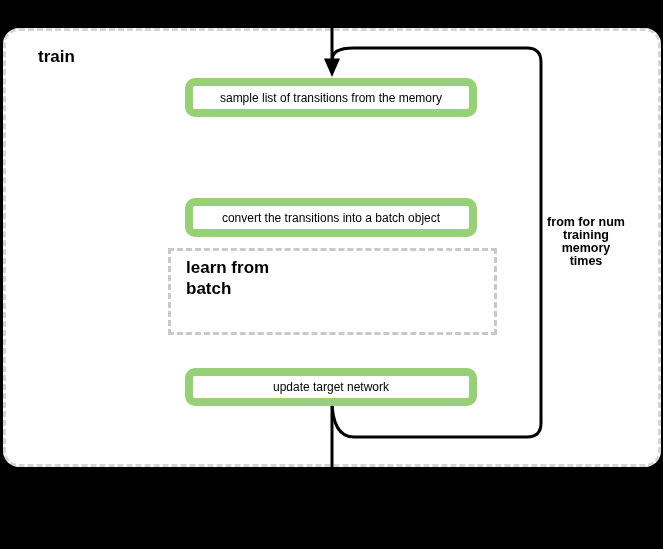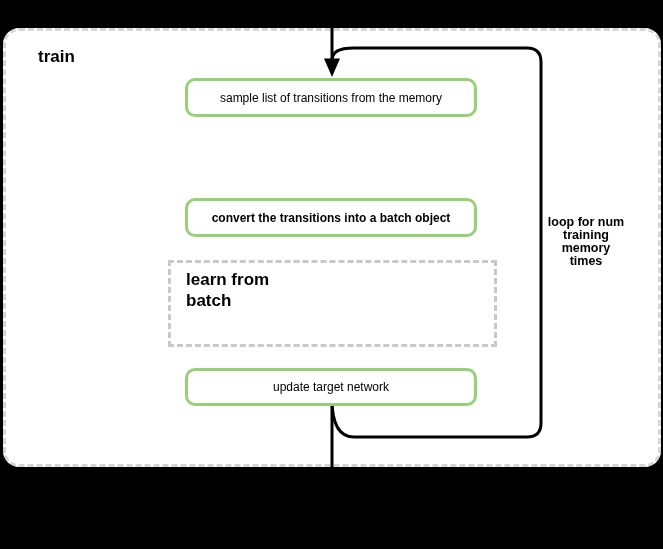--- a/index.html
+++ b/index.html
@@ -30,37 +30,37 @@
   }
   .overlay {
     position: absolute;
     left: 0; top: 0;
   }
   .step-box {
     position: absolute;
     left: 185px;
     width: 292px; height: 39px;
     background: #fff;
-    border: 3px solid #3b82f6;
+    border: 8px solid #3b82f6;
     border-radius: 10px;
     display: flex;
     align-items: center;
     justify-content: center;
     text-align: center;
     font-size: 12px;
     color: #000;
     padding: 0 8px;
   }
   .step-1 { top: 78px; }
   .step-2 { top: 138px; }
   .step-3 { top: 198px; }
   .step-final { top: 368px; height: 38px; }
   .group-box {
     position: absolute;
-    left: 168px; top: 260px;
+    left: 168px; top: 248px;
     width: 329px; height: 87px;
     background: #fff;
     border: 3px dashed #c9c9c9;
     padding: 6px 0 0 15px;
   }
   .group-box .group-line {
     font-size: 17px;
     font-weight: bold;
     line-height: 21px;
     color: #000;
@@ -90,32 +90,32 @@
     <polygon points="332,77 324,58.5 340,58.5" fill="#000000"></polygon>
     <path d="M332 399 C332 423 338 437 354 437 L527 437 Q541 437 541 423 L541 62 Q541 48 527 48 L354 48 C338 48 332 52 332 61" fill="none" stroke-width="3" stroke="#000000"></path>
     <path d="M332 402 L332 549" fill="none" stroke-width="3" stroke="#000000"></path>
   </svg>
 
   <div class="step-box step-1" style="border-color: rgb(151, 208, 119);">
     <span>sample list of transitions from the memory</span>
   </div>
 
 
-  <div class="step-box step-3" style="border-color: rgb(151, 208, 119); font-weight: bold;">
+  <div class="step-box step-3" style="border-color: rgb(151, 208, 119);">
     <span>convert the transitions into a batch object</span>
   </div>
 
   <div class="group-box" style="border-color: rgb(201, 201, 201);">
     <div class="group-line">learn from</div>
     <div class="group-line">batch</div>
   </div>
 
   <div class="step-box step-final" style="border-color: rgb(151, 208, 119);">
     <span>update target network</span>
   </div>
 
   <div class="loop-label">
-    <div>loop for num</div>
+    <div>from for num</div>
     <div>training memory</div>
     <div>times</div>
   </div>
 
 </div>
 
 </body></html>

